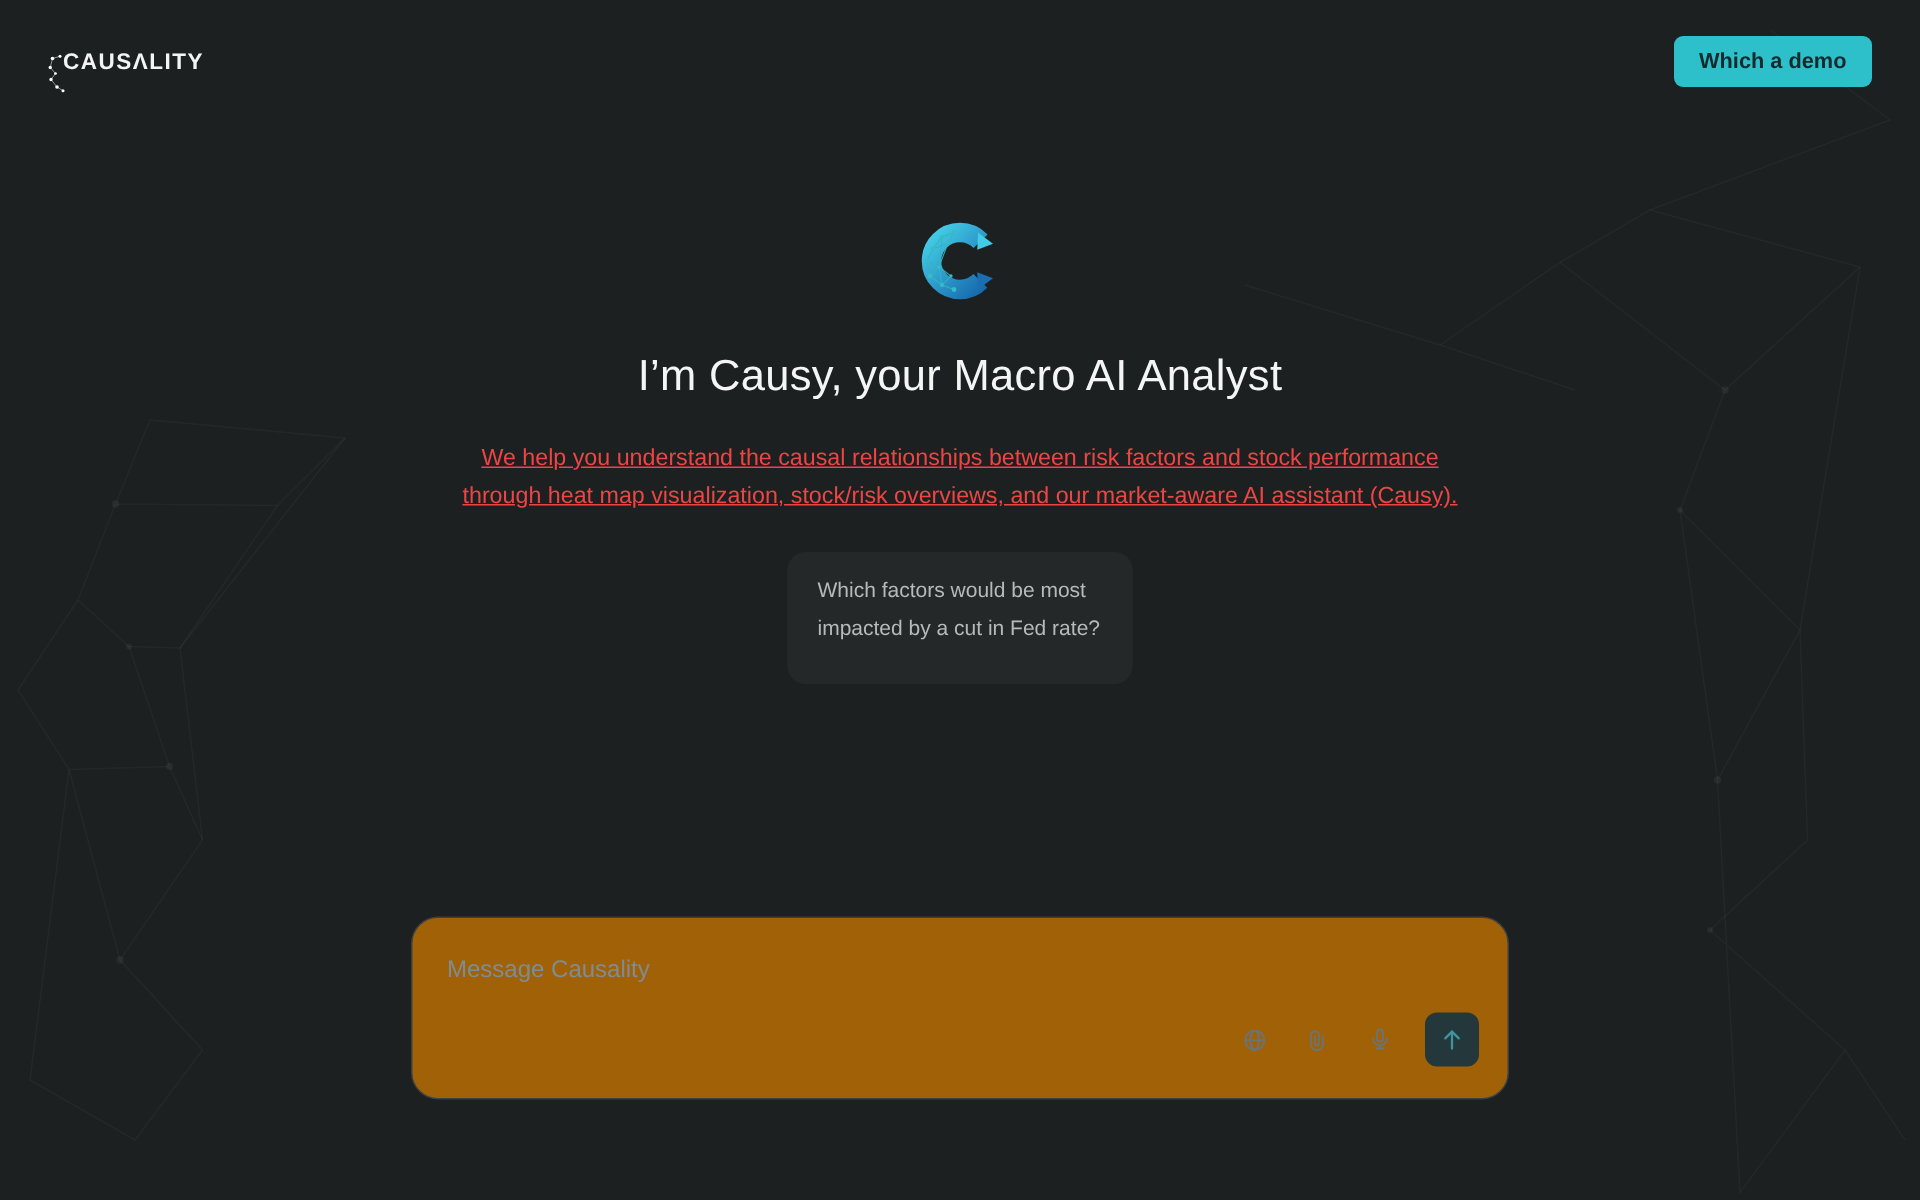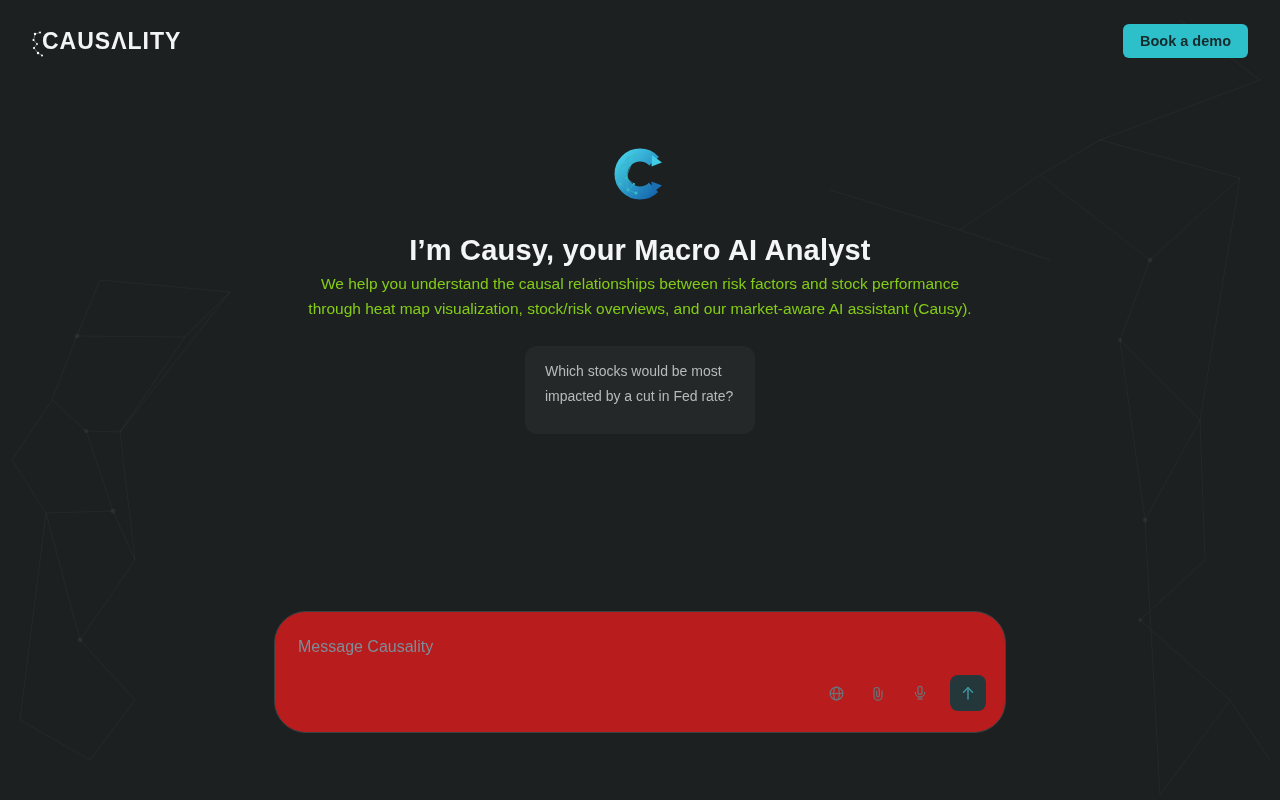--- a/index.html
+++ b/index.html
@@ -23,21 +23,21 @@
   .header {
     position: absolute; top: 0; left: 0; right: 0;
     height: 82px;
     display: flex; align-items: center; justify-content: space-between;
     padding: 0 32px;
   }
   .brand {
     position: relative;
     display: flex; align-items: center;
     font-weight: 800;
-    font-size: 23px;
+    font-size: 15px;
     letter-spacing: 1px;
     color: #f3f4f4;
     padding-left: 10px;
   }
   .brand svg.brand-dots { position: absolute; left: 0; top: 3px; }
   .book-demo-btn {
     background: #2ec0ca;
     color: #142a2d;
     border: none;
     font-family: "Liberation Sans", sans-serif;
@@ -53,30 +53,31 @@
     position: absolute;
     top: 146px; left: 50%;
     transform: translateX(-50%);
     width: 734px;
     display: flex; flex-direction: column; align-items: center;
     text-align: center;
   }
   .hero-logo { margin-bottom: 28px; }
   .hero-title {
     font-size: 29px;
-    font-weight: 700;
+    font-weight: 400;
     letter-spacing: 0.2px;
     color: #f4f5f5;
   }
   .hero-subtitle {
-    margin-top: 4px;
+    margin-top: 25px;
     width: 672px;
     font-size: 15.5px;
     line-height: 25px;
-    color: #84cc16;
+    color: #ef4444;
+    text-decoration: underline;
   }
   .suggestions {
     margin-top: 25px;
     display: flex;
     gap: 22px;
   }
   .suggestion-card {
     width: 230px;
     min-height: 88px;
     background: #242829;
@@ -87,23 +88,23 @@
     line-height: 25px;
     color: #b6babb;
     cursor: pointer;
   }
 
   
   .composer {
     position: absolute;
     left: 274px; top: 611px;
     width: 732px; height: 122px;
-    background: #b91c1c;
+    background: #a16207;
     border: 1px solid #3a4143;
-    border-radius: 32px;
+    border-radius: 18px;
   }
   .composer textarea {
     position: absolute;
     top: 0; left: 0;
     width: 100%; height: 62px;
     background: transparent;
     border: none; outline: none; resize: none;
     padding: 26px 24px 0 23px;
     font-family: "Liberation Sans", sans-serif;
     font-size: 16px;
@@ -179,21 +180,21 @@
         <line x1="3" y1="3" x2="8" y2="1.5"></line>
           <line x1="3" y1="3" x2="1.5" y2="9"></line>
         <line x1="1.5" y1="9" x2="5" y2="13"></line>
           <line x1="5" y1="13" x2="2" y2="17"></line>
         <line x1="2" y1="17" x2="6" y2="22"></line>
           <line x1="6" y1="22" x2="10" y2="24.5"></line>
       </g>
     </svg>
     <span>CAUSΛLITY</span>
   </div>
-  <button class="book-demo-btn">Book a demo</button>
+  <button class="book-demo-btn">Which a demo</button>
 </div>
 
 <div class="hero">
   <div class="hero-logo">
     <svg width="56" height="56" viewBox="0 0 56 56">
       <defs>
         <linearGradient id="cgrad" x1="0%" y1="0%" x2="100%" y2="100%">
           <stop offset="0%" stop-color="#45cfe8"></stop>
           <stop offset="100%" stop-color="#1465ab"></stop>
         </linearGradient>
@@ -219,21 +220,21 @@
           <circle cx="14" cy="32" r="1.2"></circle>
         <circle cx="20" cy="16" r="1.1"></circle>
           <circle cx="22" cy="38" r="1.1"></circle>
       </g>
     </svg>
   </div>
   <h1 class="hero-title">I’m Causy, your Macro AI Analyst</h1>
   <p class="hero-subtitle">We help you understand the causal relationships between risk factors and stock performance through heat map visualization, stock/risk overviews, and our market-aware AI assistant (Causy).</p>
   <div class="suggestions">
     <div class="suggestion-card">
-      <span>Which stocks would be most impacted by a cut in Fed rate?</span>
+      <span>Which factors would be most impacted by a cut in Fed rate?</span>
     </div>
   </div>
 </div>
 
 <div class="composer">
   <textarea placeholder="Message Causality" style=""></textarea>
   <div class="composer-actions">
     <button class="icon-btn">
       <svg width="17" height="17" viewBox="0 0 24 24" fill="none" stroke="currentColor" stroke-width="1.8">
         <circle cx="12" cy="12" r="9"></circle>

